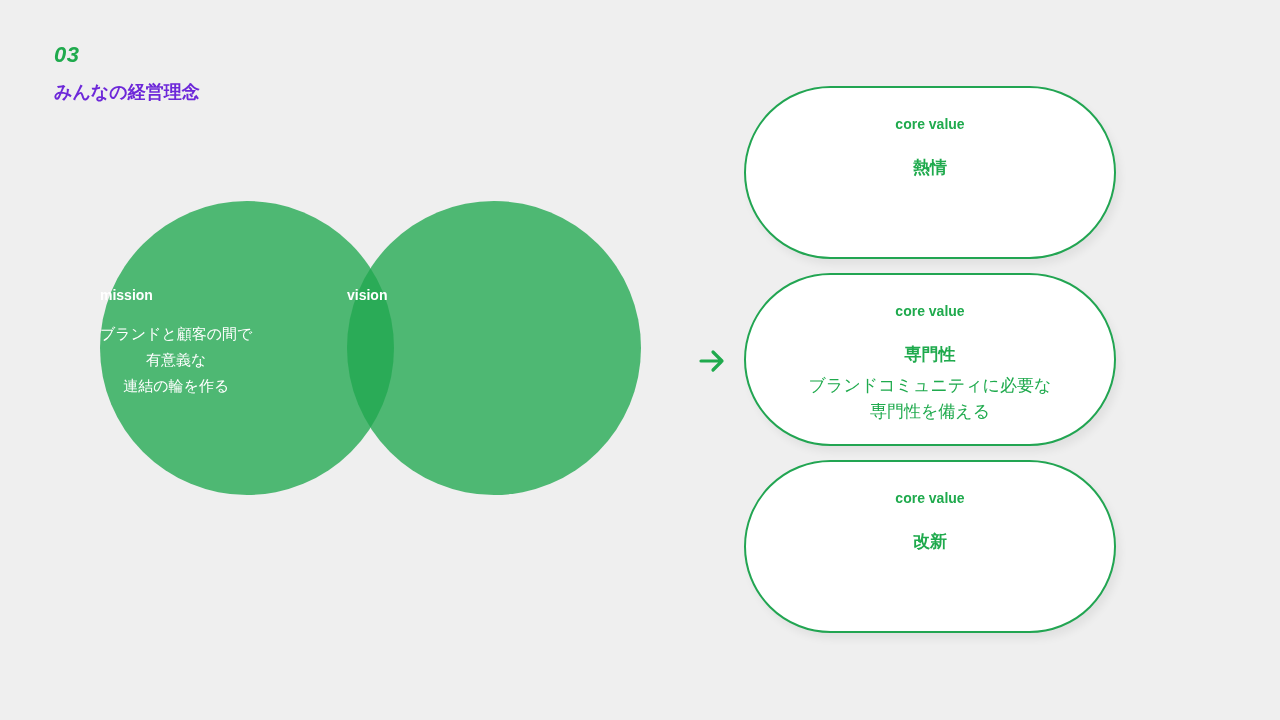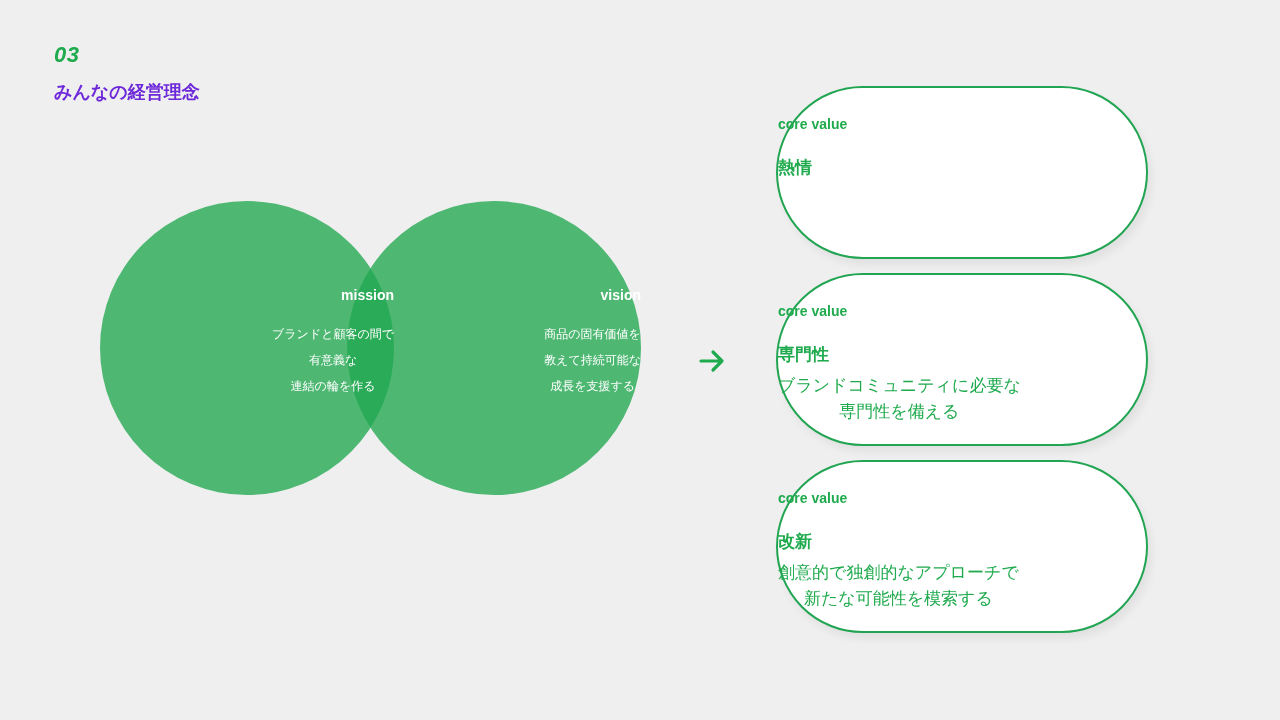--- a/index.html
+++ b/index.html
@@ -50,57 +50,57 @@
     }
     .circle.mission { left: 100px; }
     .circle.vision  { left: 347px; }
     .circle-content {
       position: absolute;
       top: 201px;
       width: 294px;
       height: 294px;
       display: flex;
       flex-direction: column;
-      align-items: flex-end;
+      align-items: flex-start;
       color: #ffffff;
       text-align: center;
     }
     .circle-content.mission { left: 100px; }
-    .circle-content.vision  { left: 347px; }
+    .circle-content.vision  { left: 347px; gap: 25px; }
     .circle-label {
       margin-top: 86px;
       font-family: "Liberation Sans", sans-serif;
       font-weight: 700;
       font-size: 14px;
     }
     .circle-text {
       margin-top: 18px;
-      font-size: 12px;
+      font-size: 15px;
       line-height: 26px;
       white-space: pre-line;
     }
     .arrow {
       position: absolute;
       left: 698px;
       top: 346px;
       width: 30px;
       height: 30px;
     }
     .pill {
       position: absolute;
-      left: 776px;
+      left: 744px;
       width: 368px;
       height: 169px;
       border: 2px solid #22a552;
       border-radius: 90px;
       background: #ffffff;
       box-shadow: 4px 6px 8px rgba(0,0,0,0.06);
       display: flex;
       flex-direction: column;
-      align-items: flex-start;
+      align-items: center;
       text-align: center;
       color: #1faa4d;
     }
     .pill.p1 { top: 86px; }
     .pill.p2 { top: 273px; }
     .pill.p3 { top: 460px; }
     .pill-label {
       margin-top: 28px;
       font-family: "Liberation Sans", sans-serif;
       font-weight: 700;
@@ -129,23 +129,20 @@
   <div class="circle vision"></div>
 
   <div class="circle-content mission">
     <div class="circle-label">mission</div>
     <div class="circle-text">ブランドと顧客の間で
 有意義な
 連結の輪を作る</div>
   </div>
   <div class="circle-content vision">
     <div class="circle-label">vision</div>
-    <div class="circle-text">商品の固有価値を
-教えて持続可能な
-成長を支援する</div>
   </div>
 </div>
 
 <svg class="arrow" viewBox="0 0 30 30">
   <path d="M3 15 H24 M15 6 L24 15 L15 24" fill="none" stroke="#1faa4d" stroke-width="3.2" stroke-linecap="round" stroke-linejoin="round"></path>
 </svg>
 
 <div class="pill p1">
   <div class="pill-label">core value</div>
   <div class="pill-title">熱情</div>
@@ -154,15 +151,13 @@
 <div class="pill p2">
   <div class="pill-label">core value</div>
   <div class="pill-title">専門性</div>
   <div class="pill-text">ブランドコミュニティに必要な
 専門性を備える</div>
 </div>
 
 <div class="pill p3">
   <div class="pill-label">core value</div>
   <div class="pill-title">改新</div>
-  <div class="pill-text">創意的で独創的なアプローチで
-新たな可能性を模索する</div>
 </div>
 
 </body></html>

